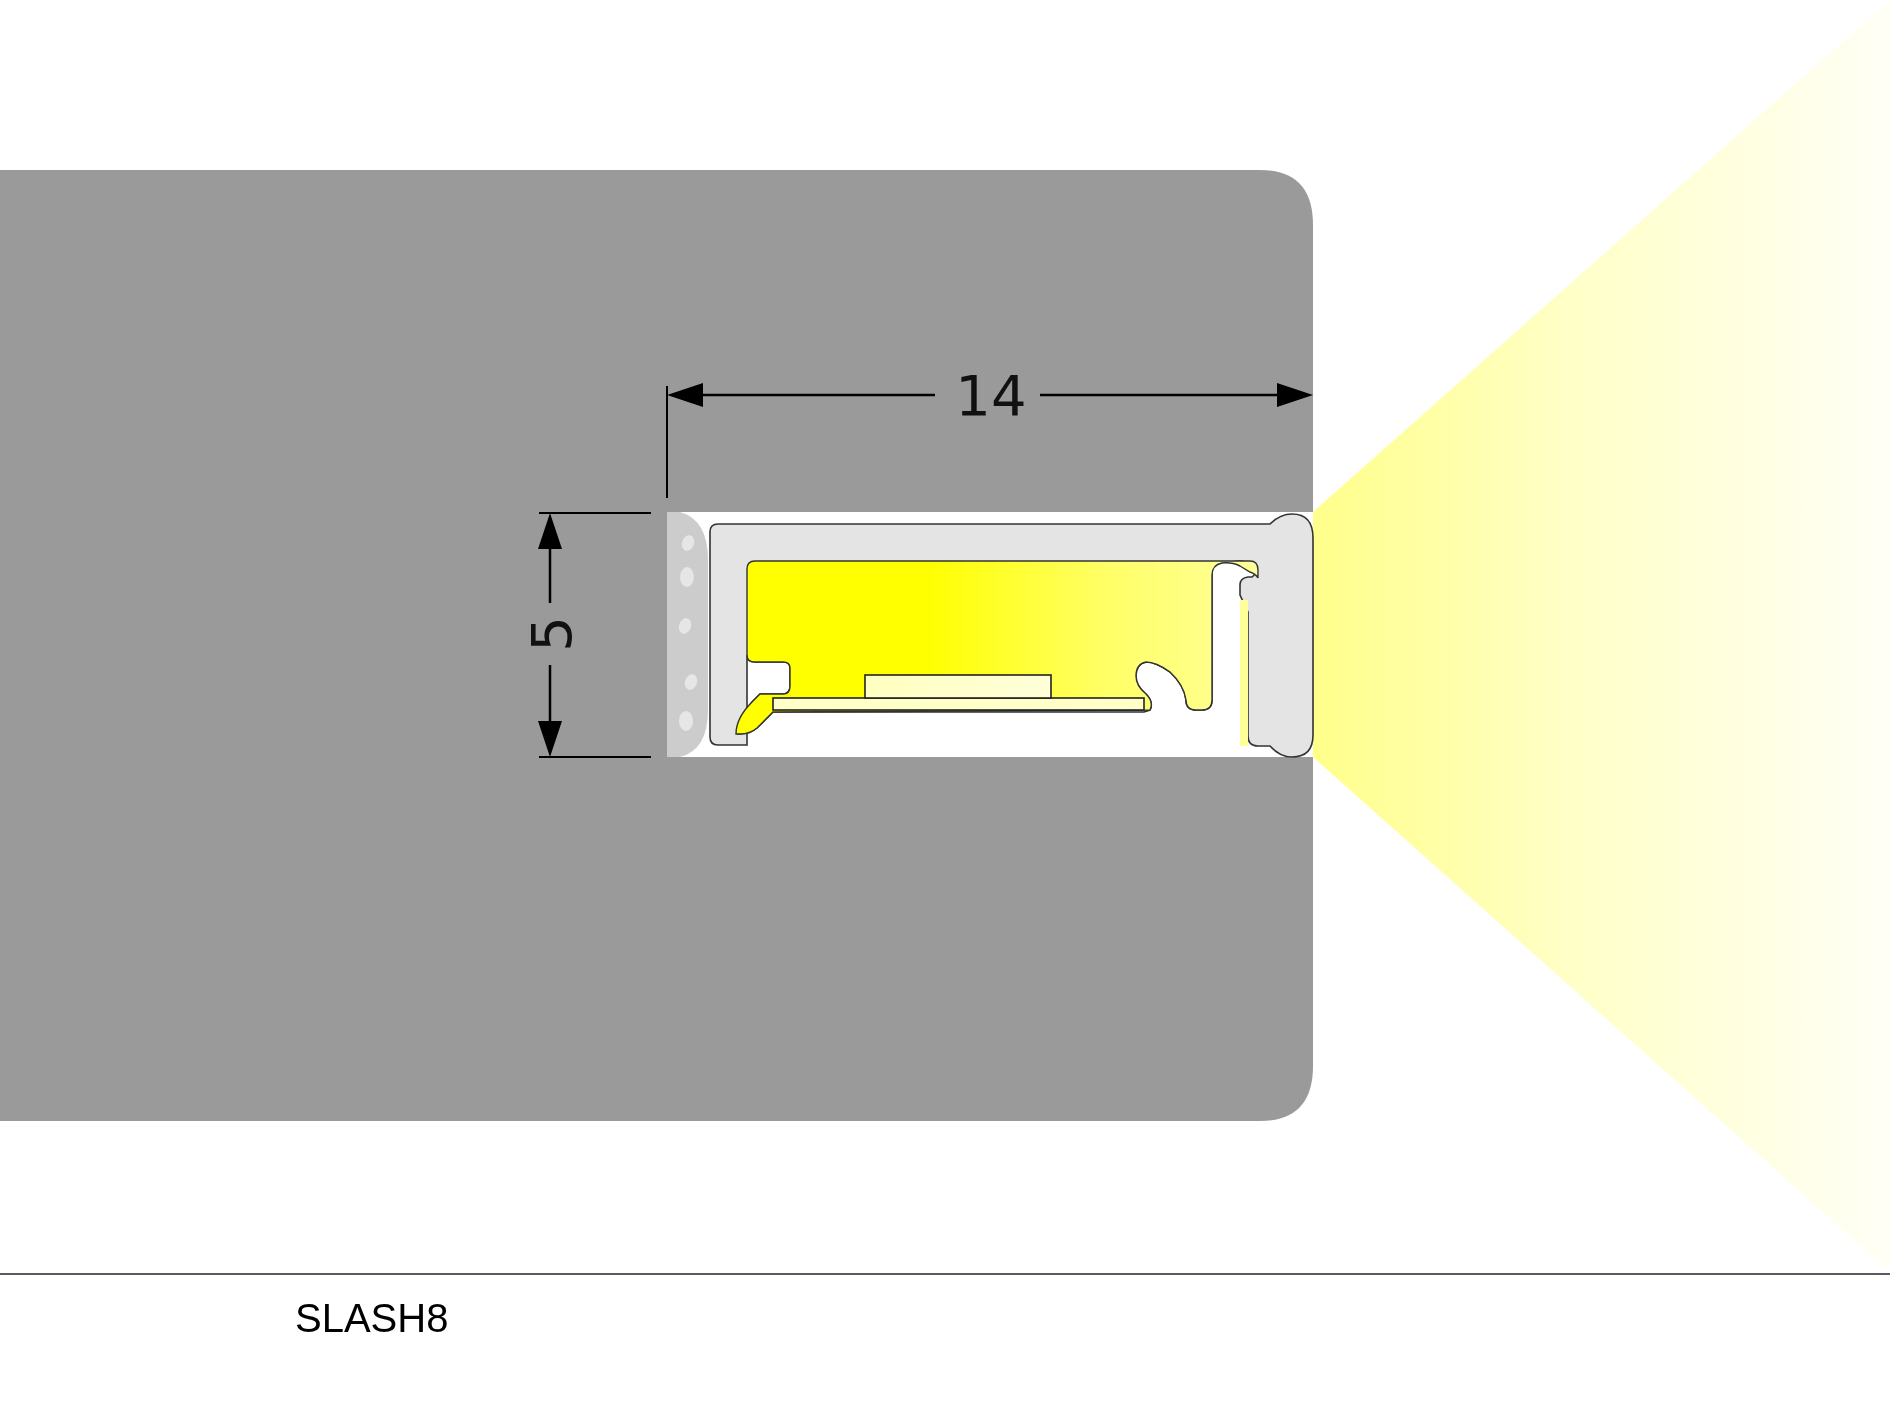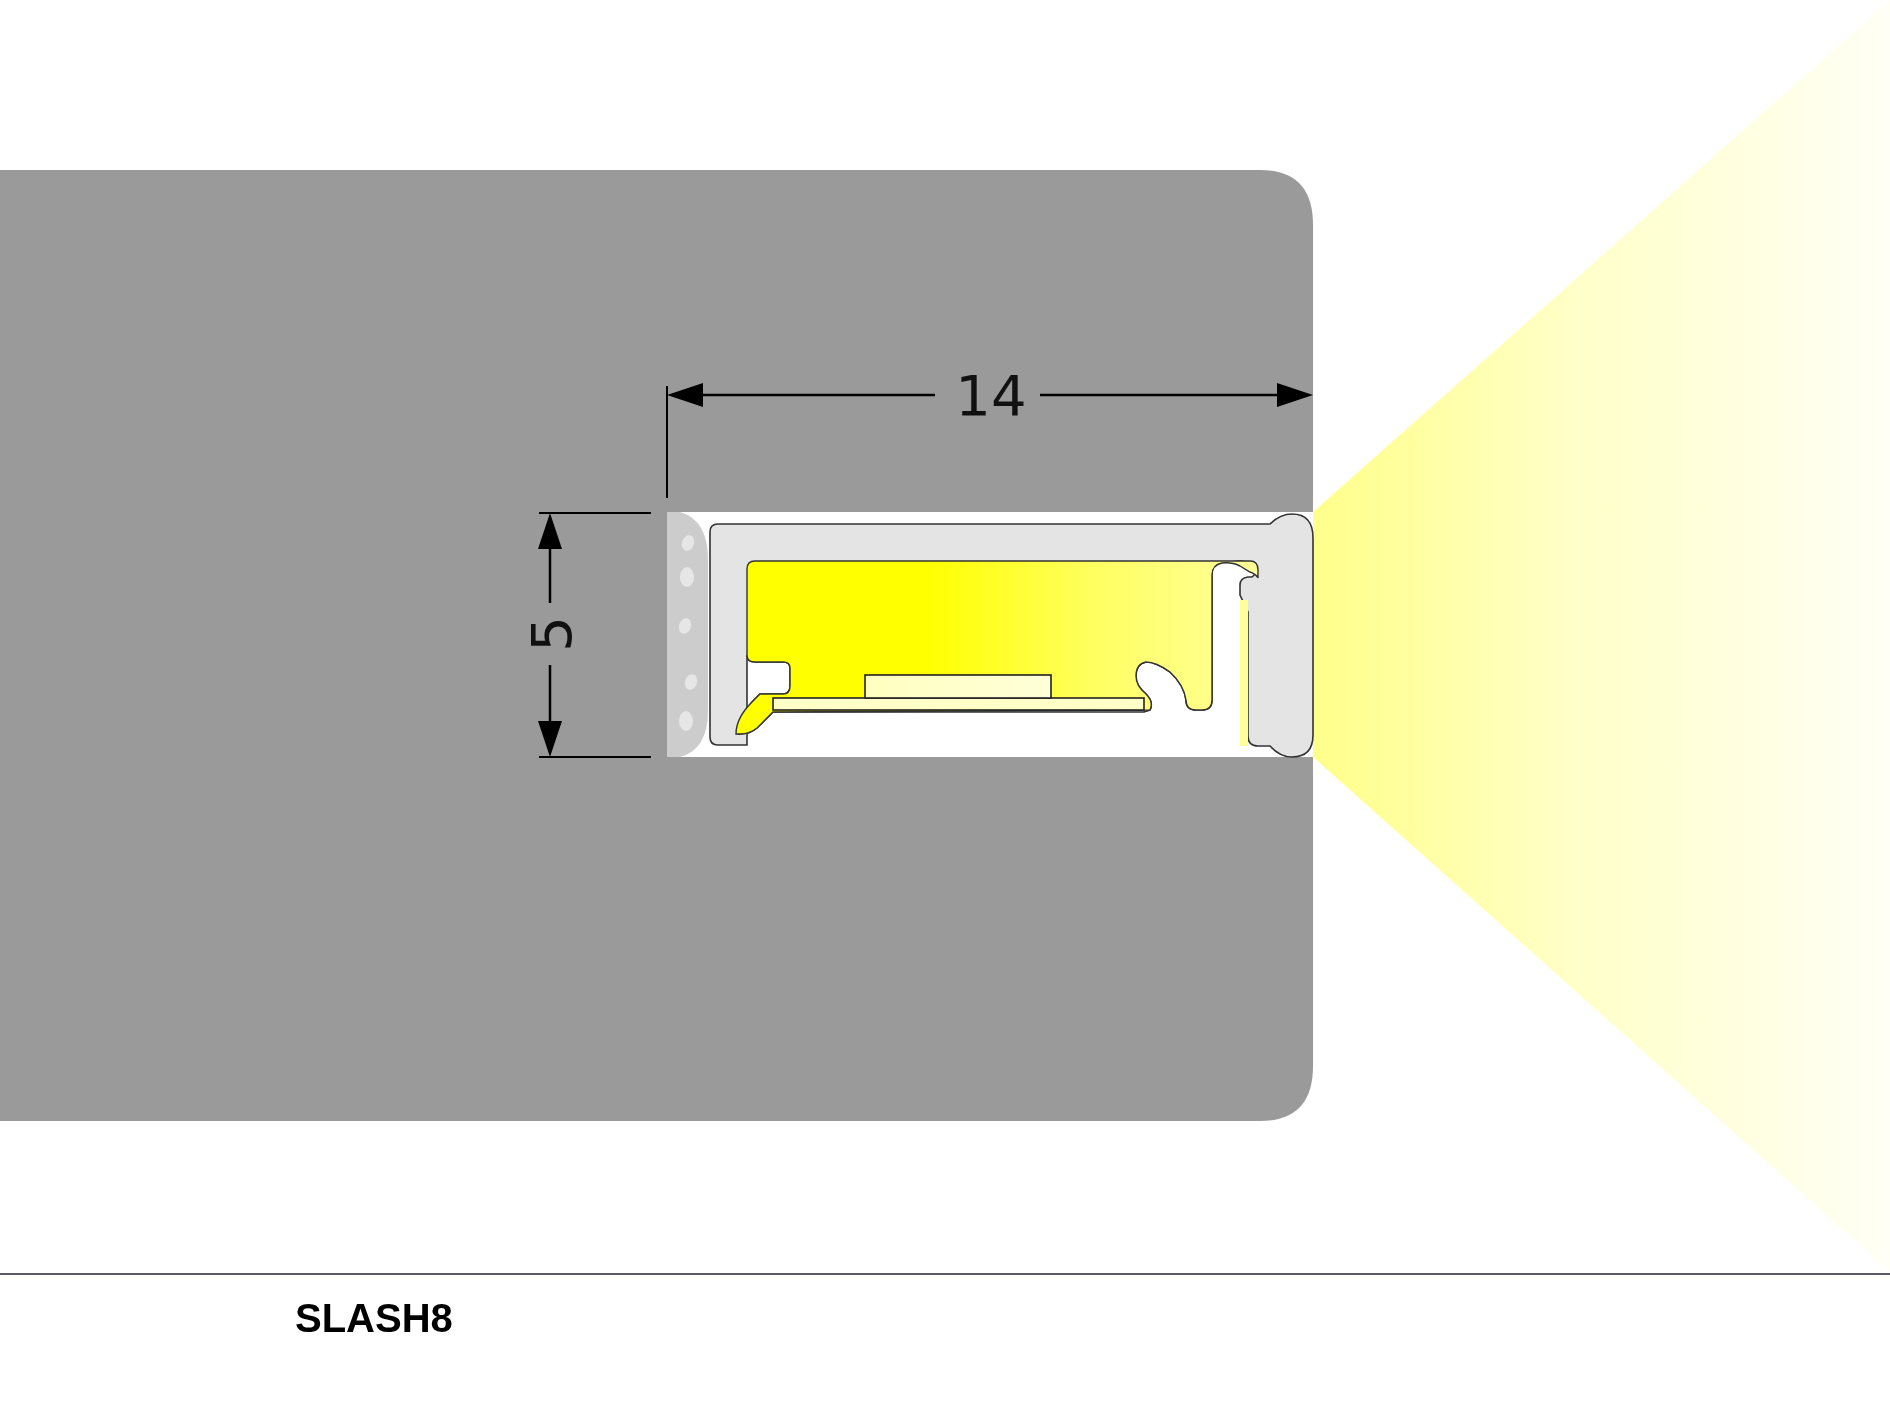--- a/index.html
+++ b/index.html
@@ -1,21 +1,21 @@
 <!DOCTYPE html>
 <html><head>
 <meta charset="utf-8">
 <style>
   html, body { margin: 0; padding: 0; background: #ffffff; }
   body { width: 1890px; height: 1418px; position: relative; overflow: hidden; }
   #canvas { position: absolute; left: 0; top: 0; width: 1890px; height: 1418px; }
   .dim-text { font-family: "DejaVu Sans", sans-serif; font-size: 56px; fill: #111111; }
   .caption {
     position: absolute; left: 295px; top: 1296px;
-    font-family: "Liberation Sans", sans-serif; font-weight: bold;
+    font-family: "Liberation Sans", sans-serif; font-weight: normal;
     font-size: 40px; color: #000000; letter-spacing: 0px;
   }
   .divider {
     position: absolute; left: 0; top: 1273px; width: 1890px; height: 0;
     border-top: 2px solid #5a5a66;
   }
 </style>
 </head>
 <body>
 

